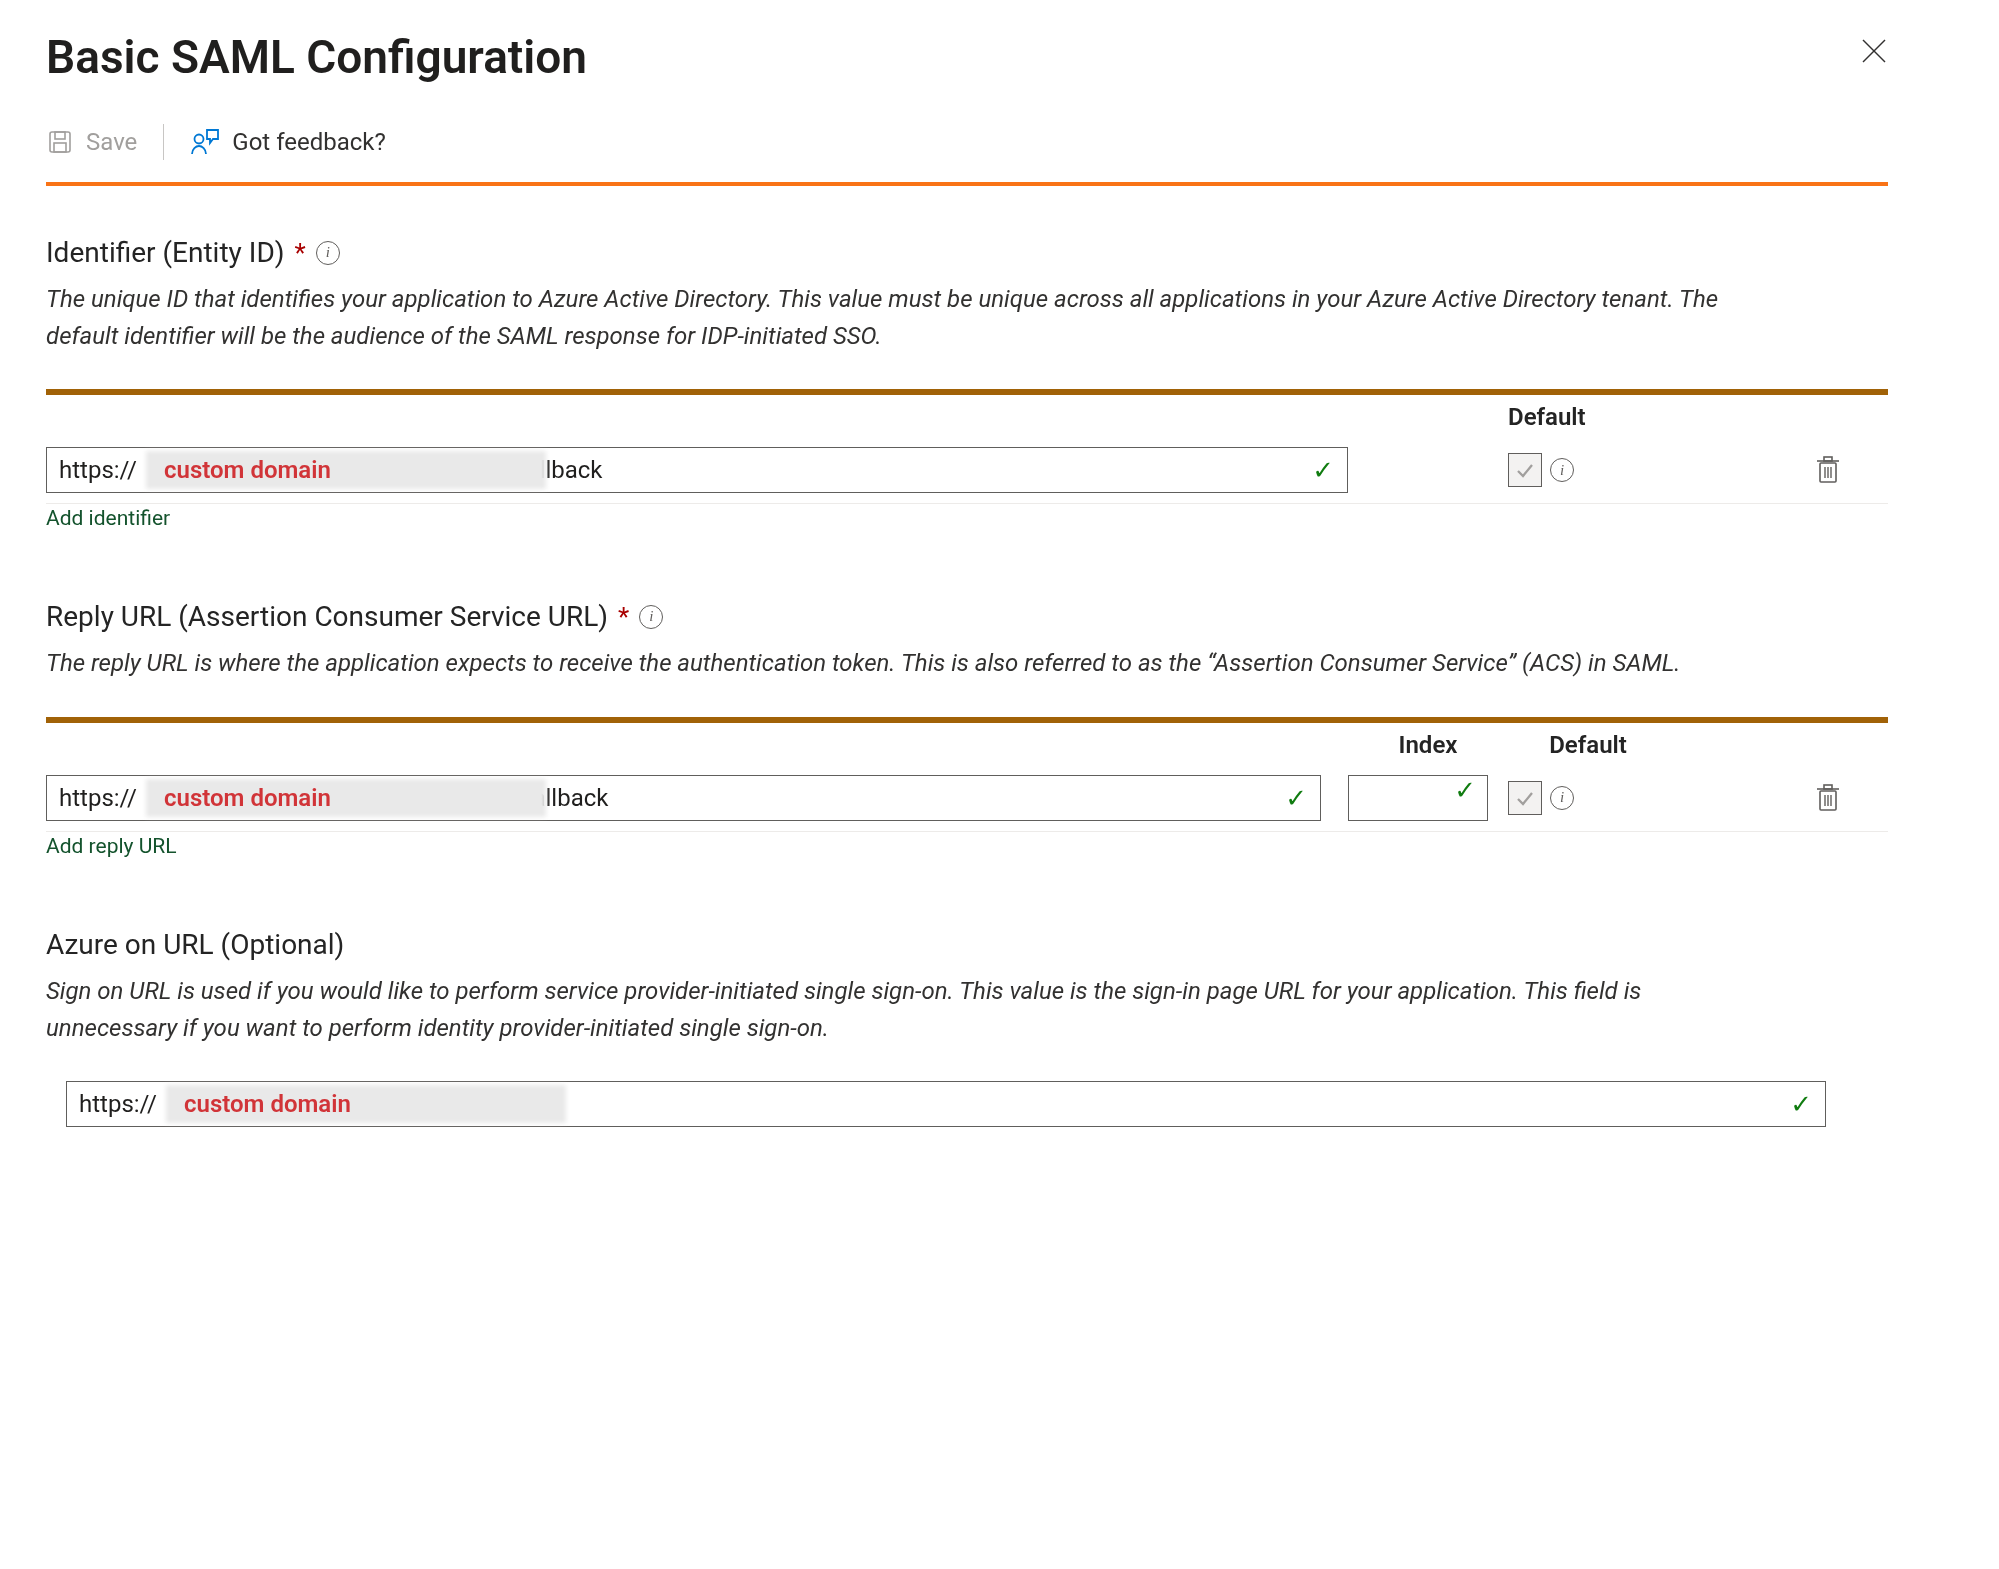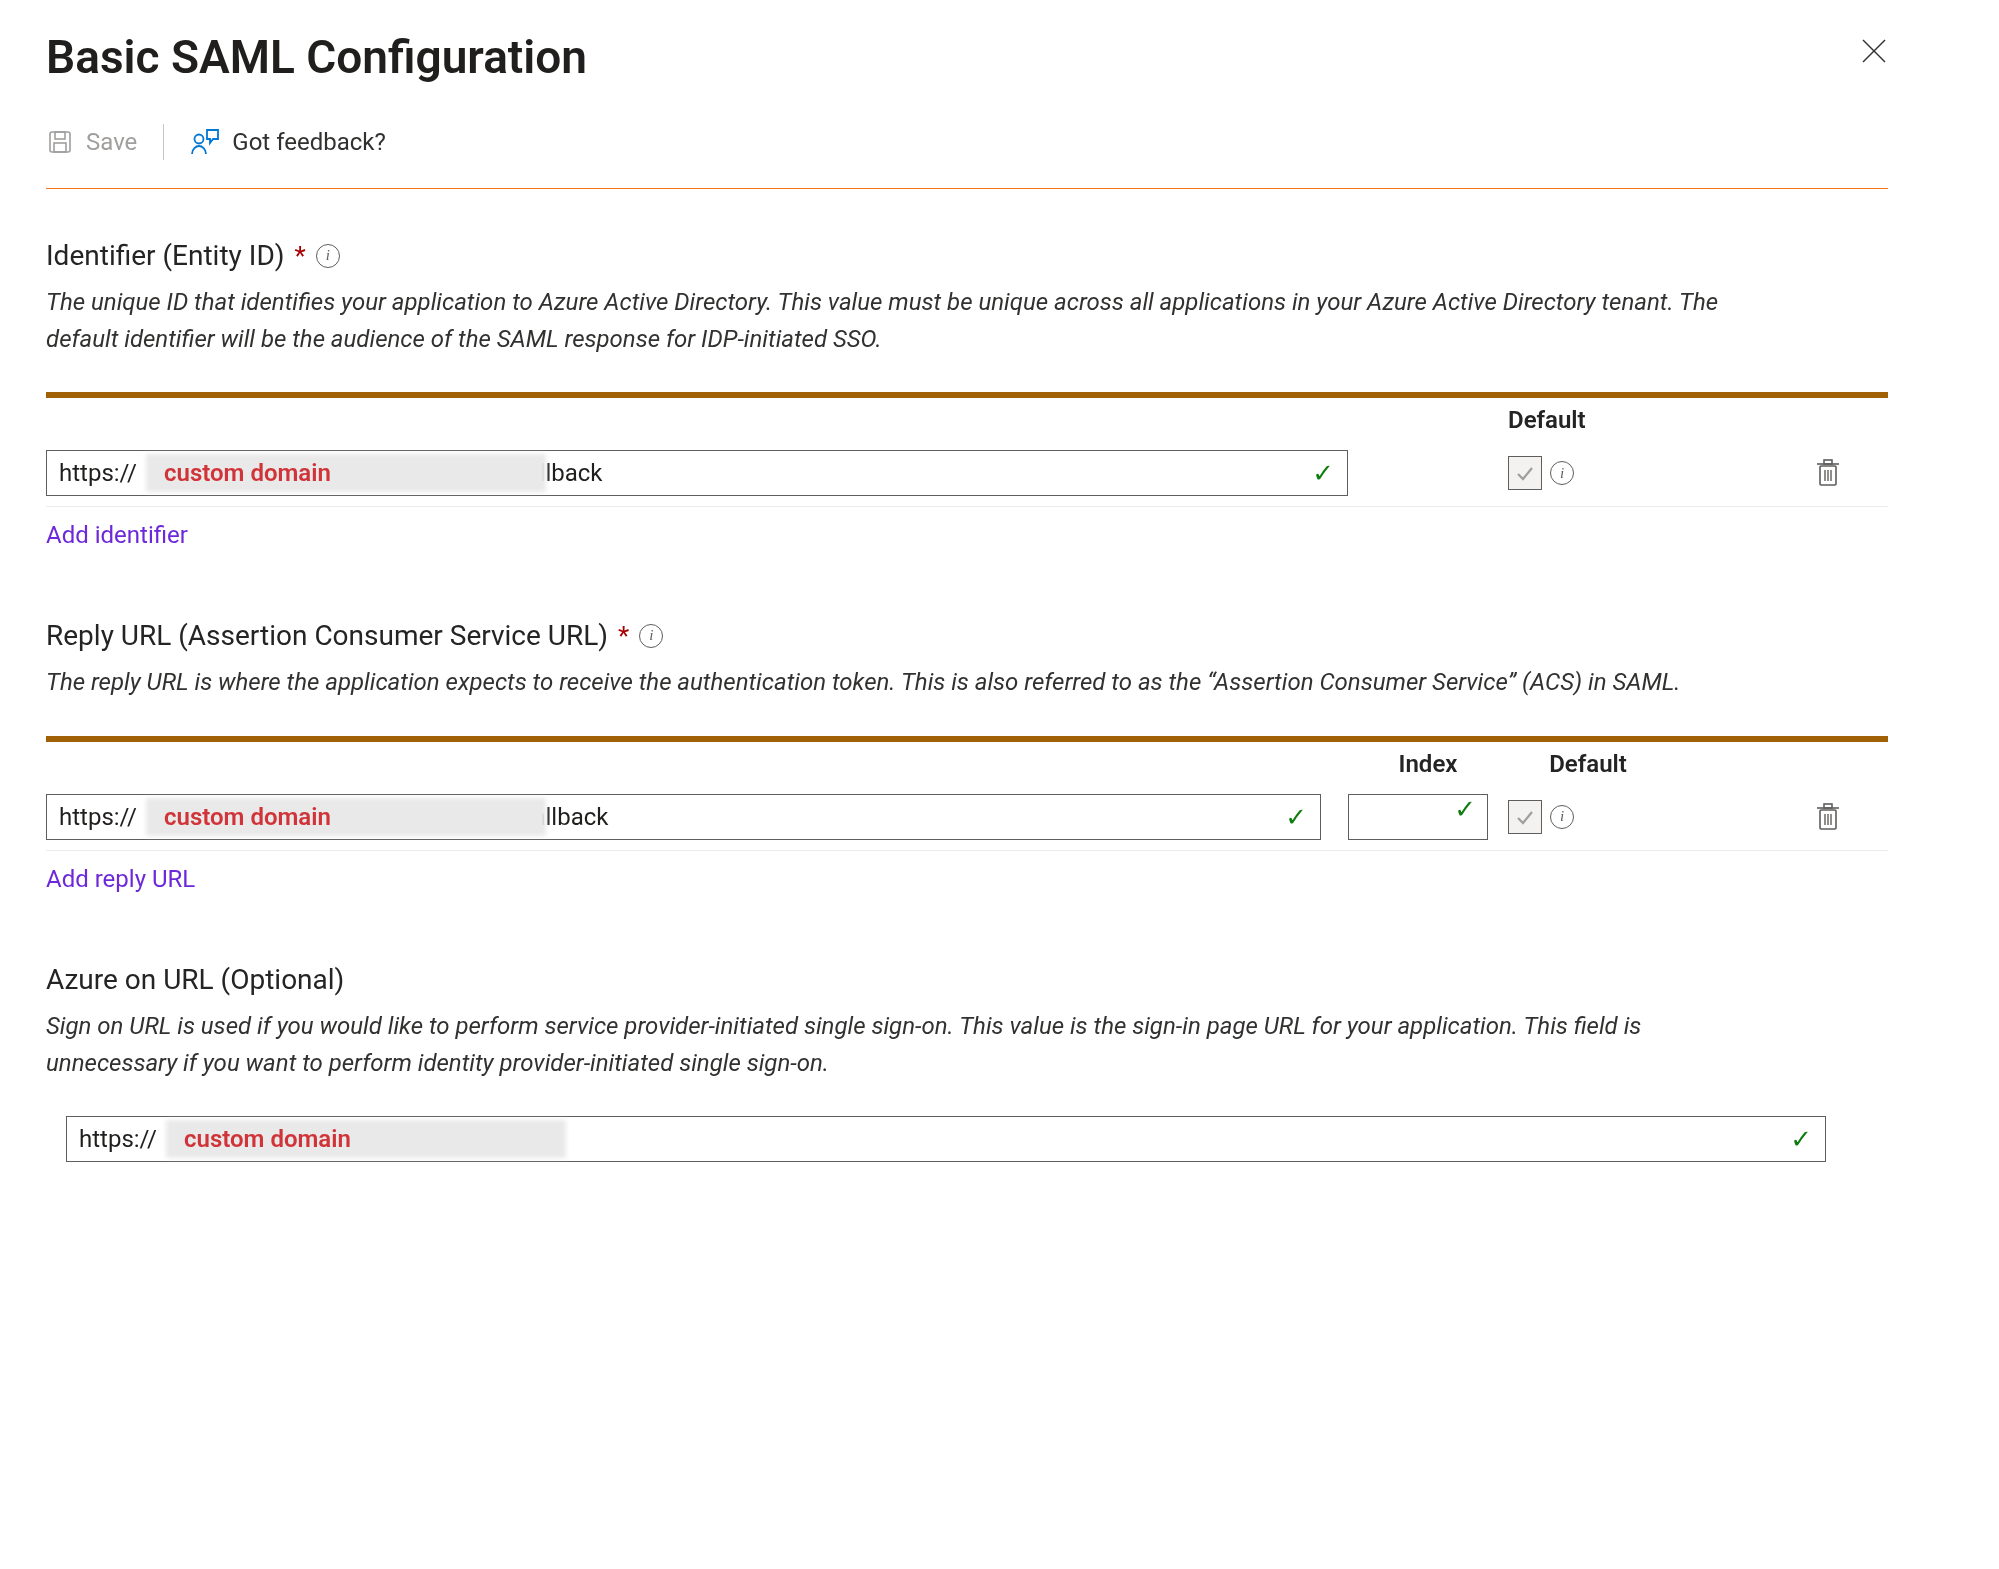--- a/index.html
+++ b/index.html
@@ -28,22 +28,22 @@
     color: #323130;
     line-height: 1;
     cursor: pointer;
     padding: 6px;
     margin-right: -6px;
   }
   .toolbar {
     display: flex;
     align-items: center;
     gap: 26px;
-    padding-bottom: 28px;
-    border-bottom: 1px solid #f97316;
+    padding-bottom: 22px;
+    border-bottom: 4px solid #f97316;
     margin-bottom: 50px;
   }
   .toolbar-btn {
     display: flex;
     align-items: center;
     gap: 12px;
     font-size: 24px;
     color: #323130;
     cursor: pointer;
   }
@@ -153,25 +153,25 @@
     cursor: pointer;
     margin-right: 8px;
   }
   .checkbox svg { stroke: #a19f9d; }
   .trash {
     color: #605e5c;
     cursor: pointer;
     display:inline-flex;
   }
   .link-action {
-    color: #6d28d9;
-    font-size: 24px;
+    color: #14532d;
+    font-size: 21px;
     cursor: pointer;
     display: inline-block;
-    margin-top: 14px;
+    margin-top: 2px;
   }
   .overlay-label {
     position: absolute;
     top: 50%;
     transform: translateY(-50%);
     color: #d13438;
     font-size: 24px;
     font-weight: 600;
     pointer-events: none;
   }

